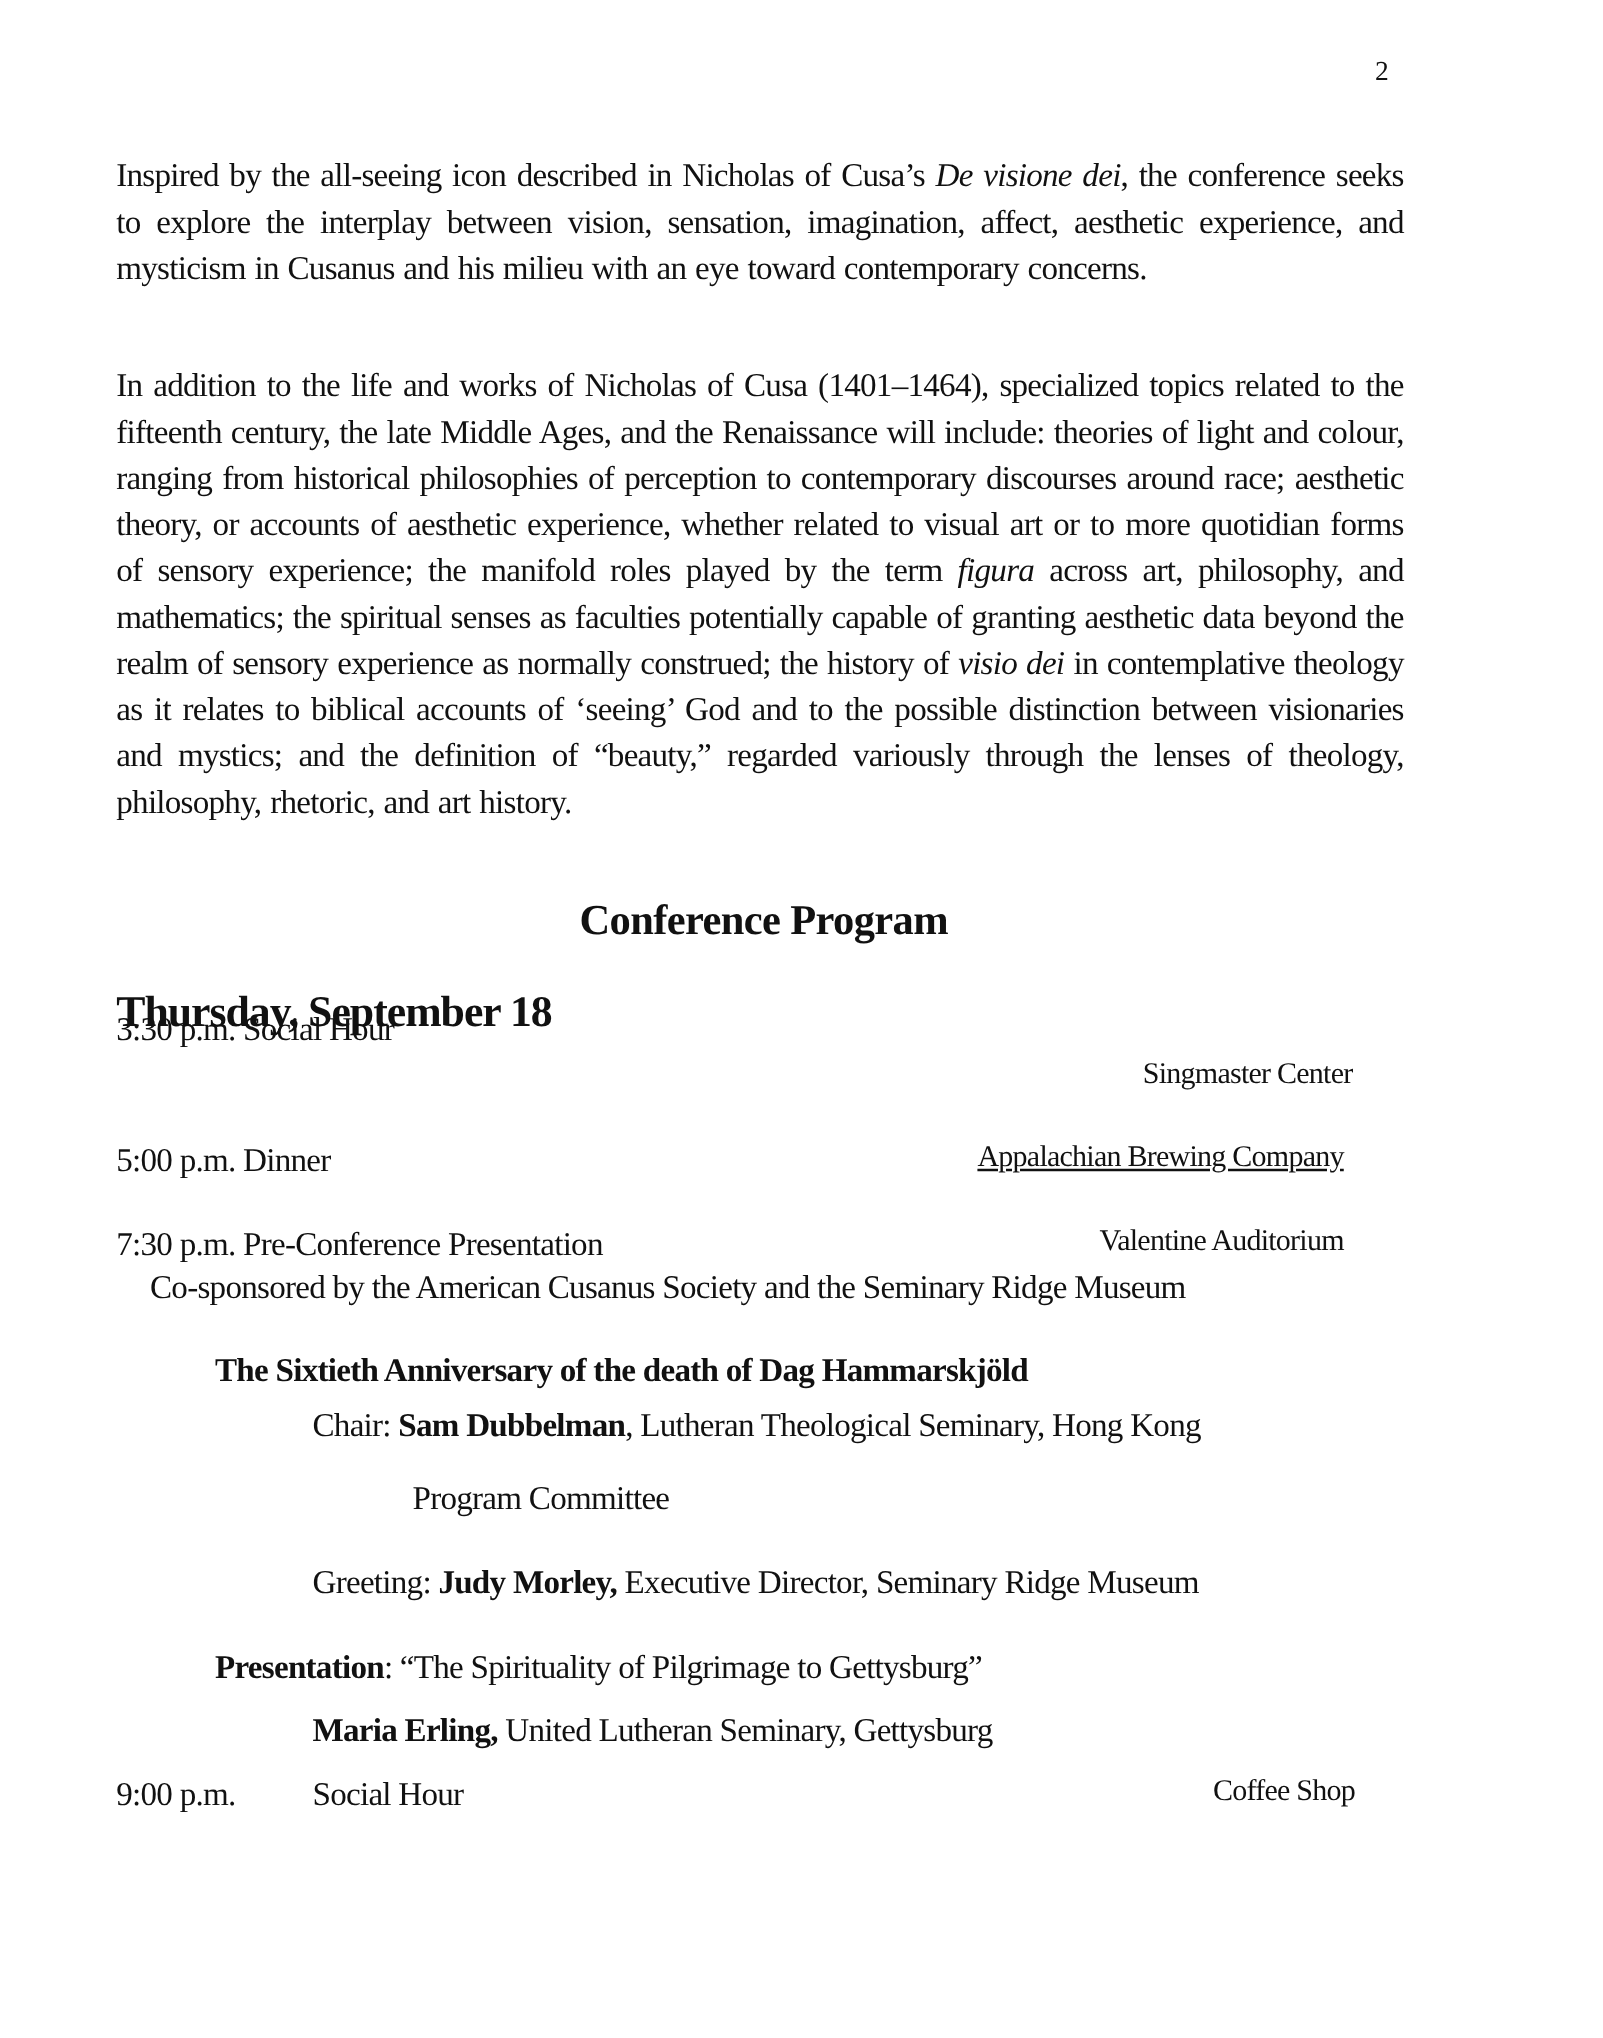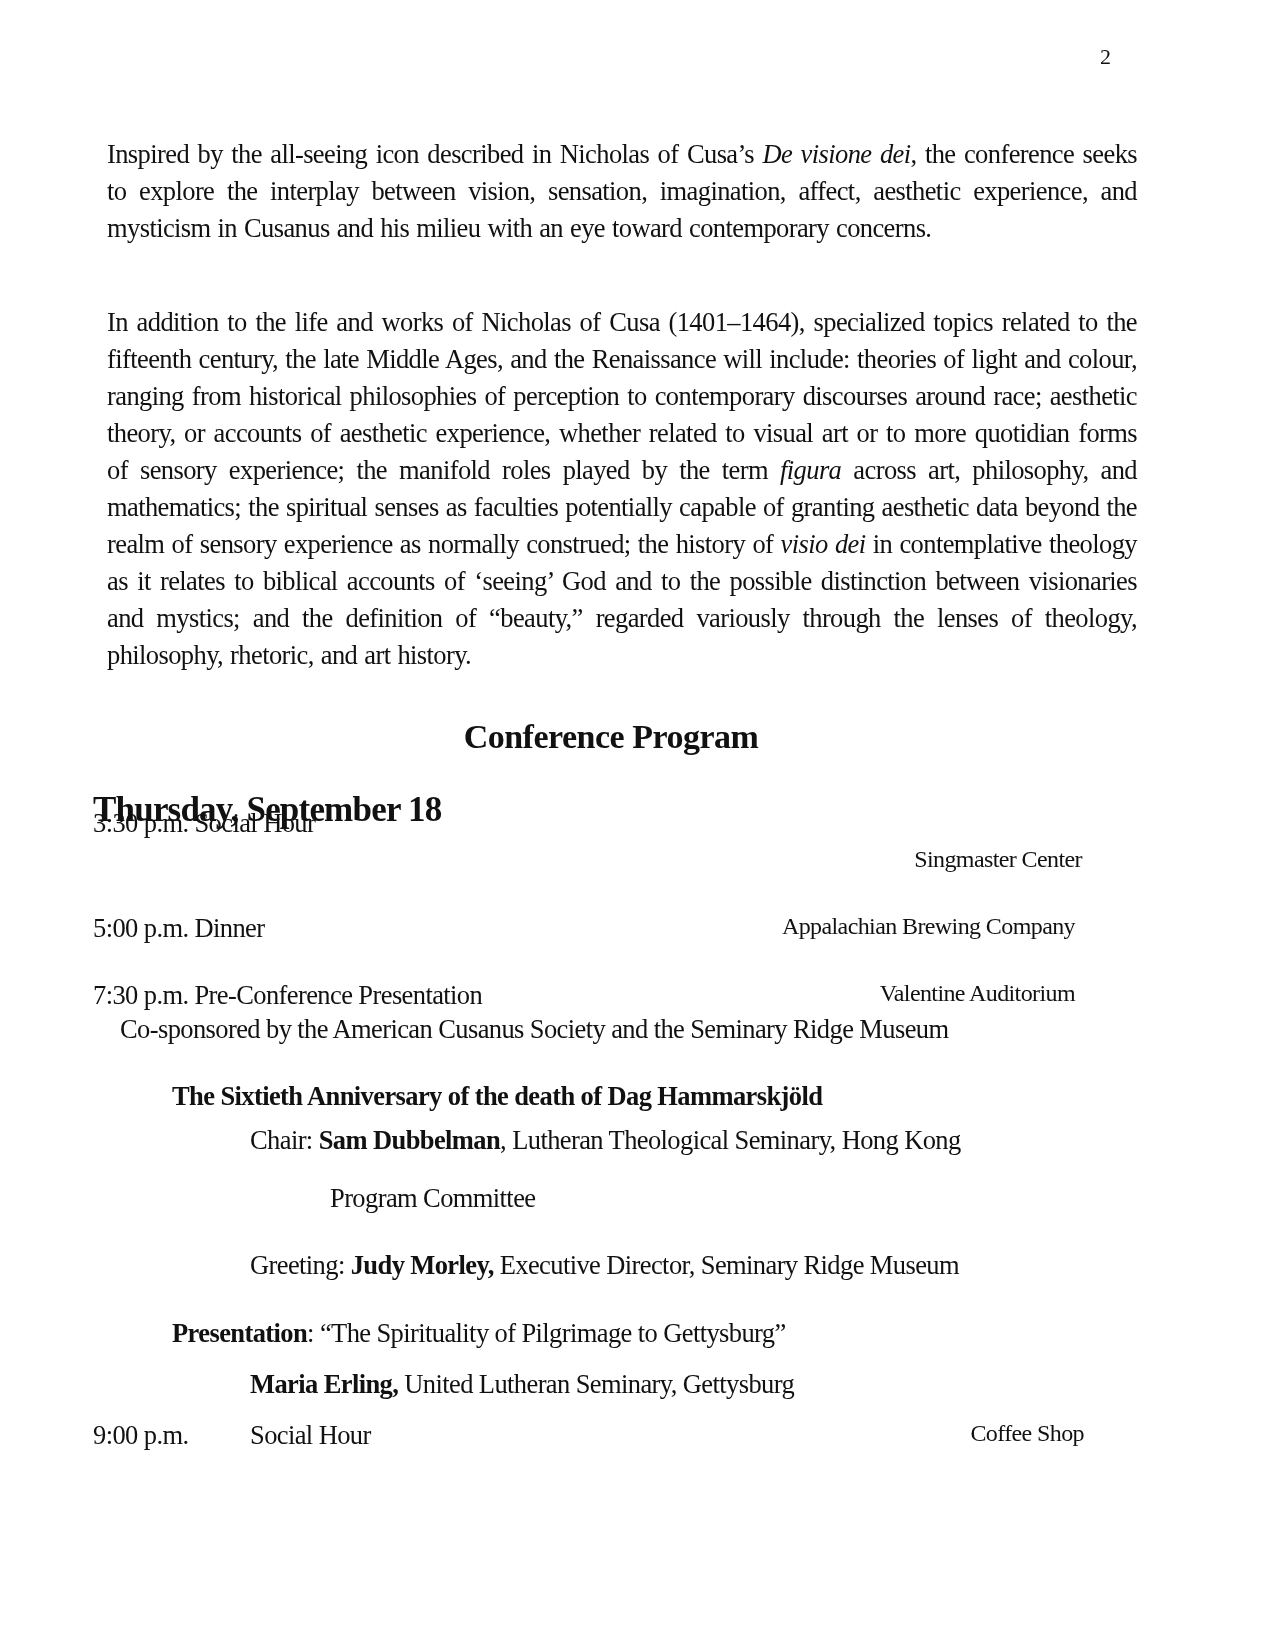--- a/index.html
+++ b/index.html
@@ -1,20 +1,20 @@
 <!DOCTYPE html>
 <html><head>
   <meta charset="utf-8">
   <style>
     html, body { margin: 0; padding: 0; background: #ffffff; }
     body { width: 1282px; height: 1630px; position: relative; overflow: hidden;
            font-family: "Liberation Serif", "DejaVu Serif", serif; color: #111111; }
     .page-number { position: absolute; top: 44px; left: 1100px; font-size: 22px; }
     .para { position: absolute; left: 93px; width: 1030px; font-size: 26.5px; line-height: 37px;
-            text-align: justify; letter-spacing: -0.6px; word-spacing: 1px; margin: 14px; }
+            text-align: justify; letter-spacing: -0.6px; word-spacing: 1px; margin: 0; }
     .para em { font-style: italic; }
     #p1 { top: 122px; }
     #p2 { top: 290px; }
     .title { position: absolute; top: 718px; left: 0; width: 1222px; text-align: center;
              font-size: 34px; font-weight: bold; letter-spacing: -0.5px; }
     .day { position: absolute; top: 790px; left: 93px; font-size: 35px; font-weight: bold; letter-spacing: -0.8px; }
     .row { position: absolute; font-size: 26.5px; letter-spacing: -0.6px; white-space: nowrap; }
     .right { position: absolute; font-size: 24px; letter-spacing: -0.6px; white-space: nowrap; text-align: right; }
     b { font-weight: bold; }
   </style>
@@ -27,21 +27,21 @@
 
 <p class="para" id="p2"><span>In addition to the life and works of Nicholas of Cusa (1401–1464), specialized topics related to the fifteenth century, the late Middle Ages, and the Renaissance will include: theories of light and colour, ranging from historical philosophies of perception to contemporary discourses around race; aesthetic theory, or accounts of aesthetic experience, whether related to visual art or to more quotidian forms of sensory experience; the manifold roles played by the term </span><em>figura</em><span> across art, philosophy, and mathematics; the spiritual senses as faculties potentially capable of granting aesthetic data beyond the realm of sensory experience as normally construed; the history of </span><em>visio dei</em><span> in contemplative theology as it relates to biblical accounts of ‘seeing’ God and to the possible distinction between visionaries and mystics; and the definition of “beauty,” regarded variously through the lenses of theology, philosophy, rhetoric, and art history.</span></p>
 
 <div class="title">Conference Program</div>
 <div class="day">Thursday, September 18</div>
 
 <div class="row" style="top:808px; left:93px;">3:30 p.m. Social Hour</div>
 <div class="right" style="top:846px; right:200px;">Singmaster Center</div>
 
 <div class="row" style="top:913px; left:93px;">5:00 p.m. Dinner</div>
-<div class="right" style="top:913px; right:207px;">Appalachian Brewing Company</div>
+<div class="right" style="top:913px; right:207px;text-decoration:underline;">Appalachian Brewing Company</div>
 
 <div class="row" style="top:980px; left:93px;">7:30 p.m. Pre-Conference Presentation</div>
 <div class="right" style="top:980px; right:207px;">Valentine Auditorium</div>
 <div class="row" style="top:1014px; left:120px;">Co-sponsored by the American Cusanus Society and the Seminary Ridge Museum</div>
 
 <div class="row" style="top:1081px; left:172px; font-weight:bold;">The Sixtieth Anniversary of the death of Dag Hammarskjöld</div>
 
 <div class="row" style="top:1125px; left:250px;"><span>Chair: </span><b>Sam Dubbelman</b><span>, Lutheran Theological Seminary, Hong Kong</span></div>
 <div class="row" style="top:1183px; left:330px;">Program Committee</div>
 

